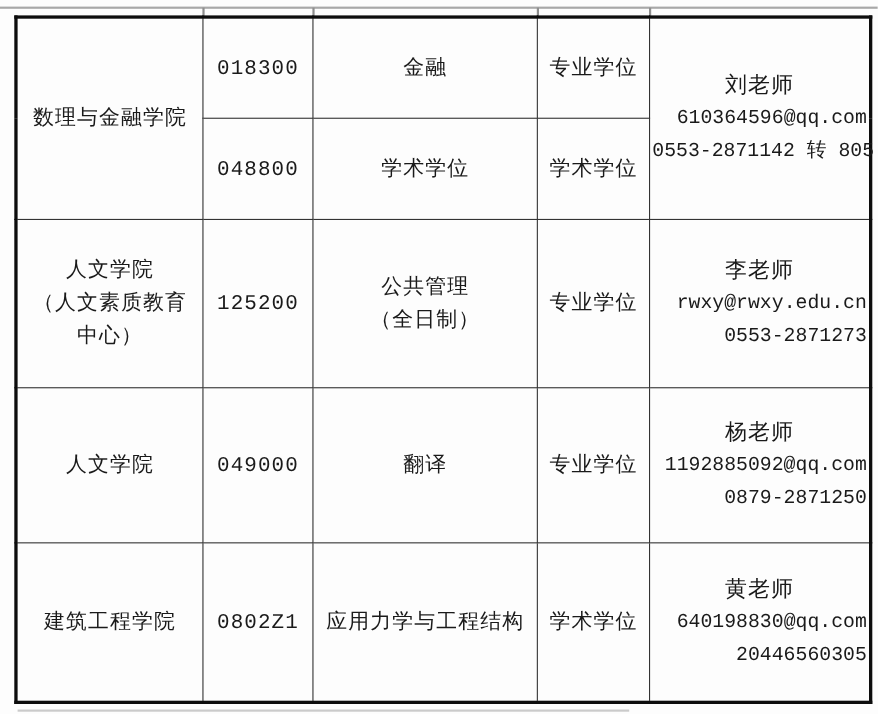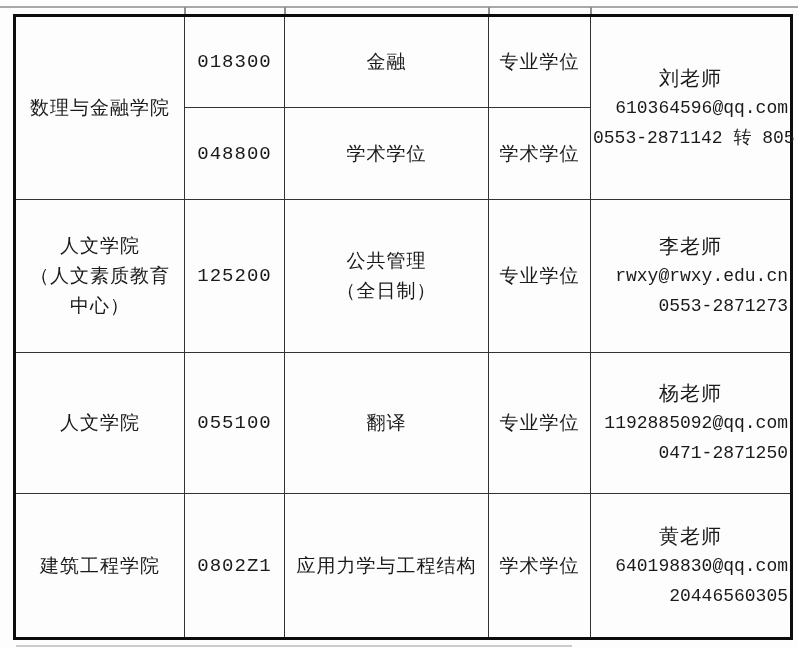--- a/index.html
+++ b/index.html
@@ -127,29 +127,29 @@
         <div class="cname">李老师</div>
         <div class="mono">rwxy@rwxy.edu.cn</div>
         <div class="mono">0553-2871273</div>
       </td>
     </tr>
 
     <tr style="height:141px;">
       <td class="college">
         <div>人文学院</div>
       </td>
-      <td class="code mono">055100</td>
+      <td class="code mono">049000</td>
       <td>
         <div>翻译</div>
       </td>
       <td>专业学位</td>
       <td class="contact">
         <div class="cname">杨老师</div>
         <div class="mono">1192885092@qq.com</div>
-        <div class="mono">0471-2871250</div>
+        <div class="mono">0879-2871250</div>
       </td>
     </tr>
 
     <tr style="height:145px;">
       <td class="college">
         <div>建筑工程学院</div>
       </td>
       <td class="code mono">0802Z1</td>
       <td>
         <div>应用力学与工程结构</div>

